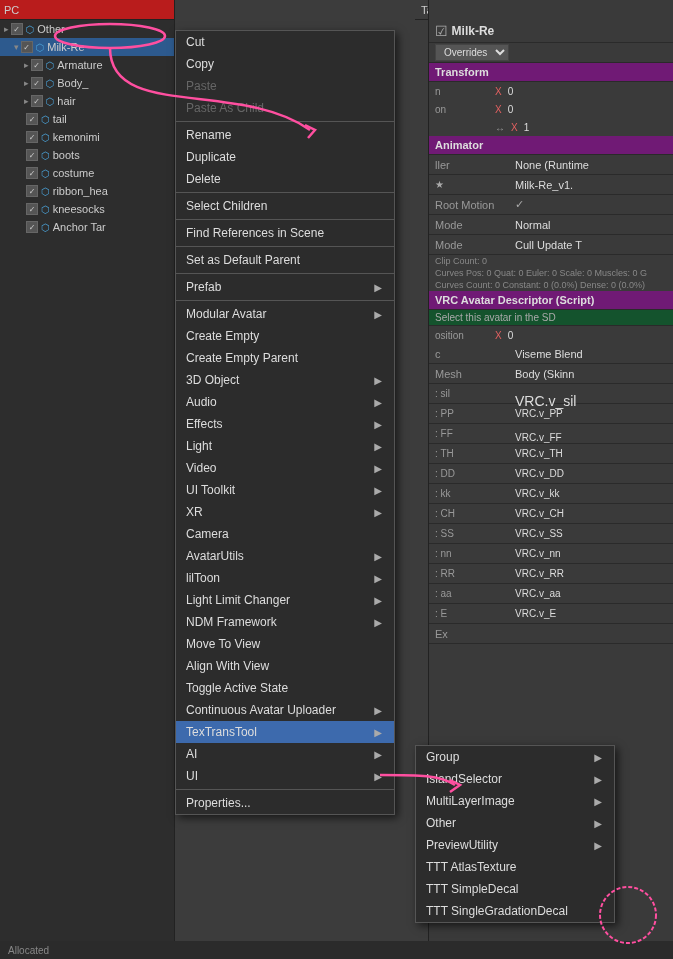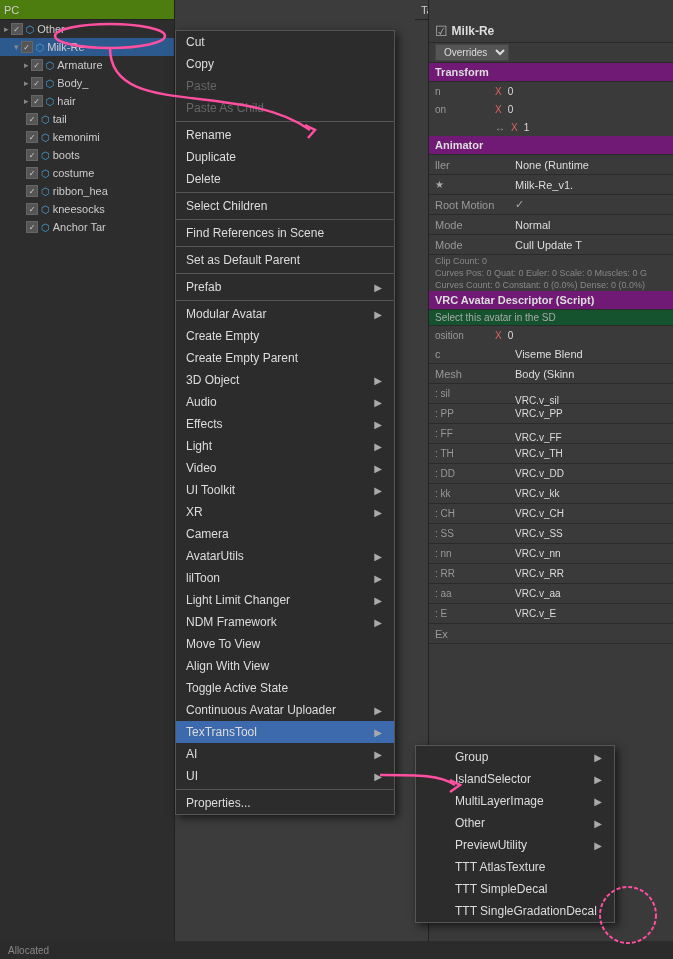--- a/index.html
+++ b/index.html
@@ -19,21 +19,21 @@
       position: absolute;
       top: 0; left: 0;
       width: 175px;
       height: 959px;
       background: #2d2d2d;
       border-right: 1px solid #222;
       overflow: hidden;
     }
 
     .hierarchy-header {
-      background: #4d7c0f;
+      background: #b91c1c;
       padding: 2px 4px;
       font-size: 11px;
       color: #ccc;
       border-bottom: 1px solid #222;
       display: flex;
       align-items: center;
       height: 20px;
     }
 
     .hierarchy-item {
@@ -156,21 +156,20 @@
     
     .sub-context-menu {
       position: absolute;
       top: 745px;
       left: 415px;
       width: 200px;
       background: #2c2c2c;
       border: 1px solid #555;
       box-shadow: 3px 3px 8px rgba(0,0,0,0.6);
       z-index: 101;
-      padding-left: 29px;
     }
 
     .sub-menu-item {
       display: flex;
       align-items: center;
       justify-content: space-between;
       padding: 3px 12px 3px 10px;
       height: 22px;
       cursor: pointer;
       color: #ddd;
@@ -414,21 +413,21 @@
       <span class="inspector-label">c</span>
       <span class="inspector-value">Viseme Blend</span>
     </div>
     <div class="inspector-row">
       <span class="inspector-label">Mesh</span>
       <span class="inspector-value">Body (Skinn</span>
     </div>
     <div id="viseme-list">
         <div class="inspector-row">
     <span class="inspector-label" style="font-size:10px; color:#999;">: sil</span>
-    <span class="inspector-value" style="font-size:10px;margin-top:14px;">VRC.v_sil</span>
+    <span class="inspector-value" style="font-size:14px;margin-top:14px;">VRC.v_sil</span>
   </div>
         <div class="inspector-row">
     <span class="inspector-label" style="font-size:10px; color:#999;">: PP</span>
     <span class="inspector-value" style="font-size:10px;">VRC.v_PP</span>
   </div>
         <div class="inspector-row">
     <span class="inspector-label" style="font-size:10px; color:#999;">: FF</span>
     <span class="inspector-value" style="font-size:10px;margin-top:8px;">VRC.v_FF</span>
   </div>
         <div class="inspector-row">

